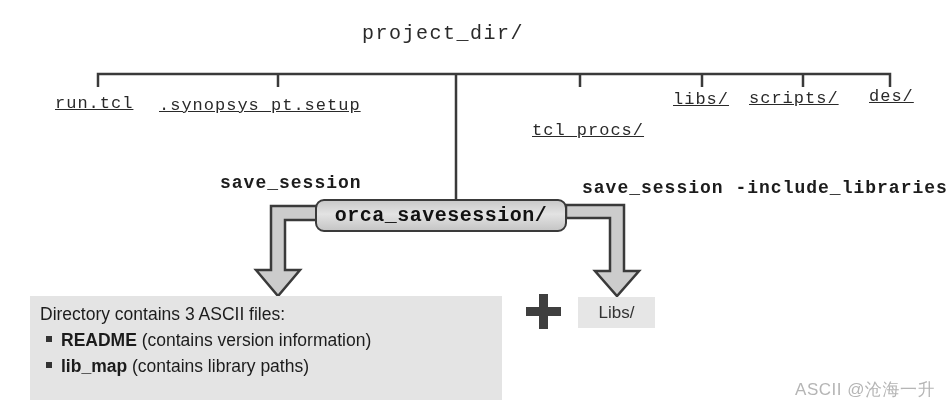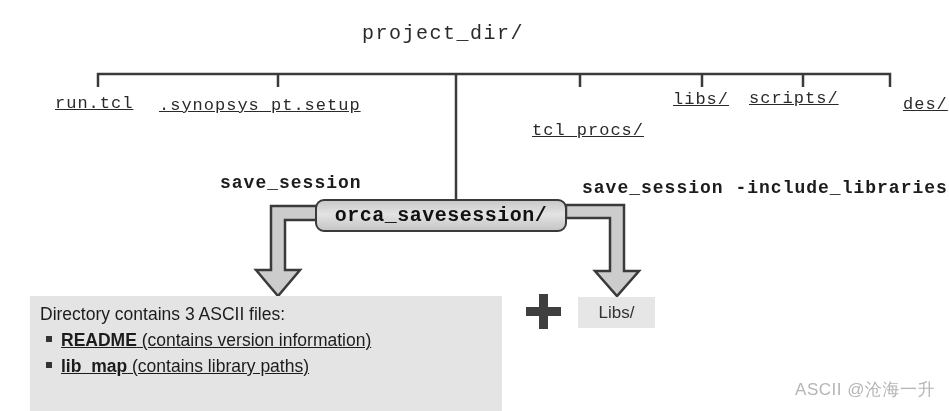--- a/index.html
+++ b/index.html
@@ -18,25 +18,25 @@
   .plusbar{fill:#3f3f3f;}
   .root-label{font-size:20px;letter-spacing:1.5px;}
   .child-label{font-size:17px;text-decoration:underline;}
   .cmd-label{font-size:18px;letter-spacing:1px;}
   .session-box{position:absolute;left:315px;top:199px;width:252px;height:33px;
     background:linear-gradient(180deg,#c9c9c9 0%,#e3e3e3 45%,#c6c6c6 100%);
     border:2.5px solid var(--line);border-radius:9px;box-sizing:border-box;
     display:flex;align-items:center;justify-content:center;}
   .session-box span{font-family:"Liberation Mono","DejaVu Sans Mono",monospace;
     font-weight:bold;font-size:20px;letter-spacing:0.5px;color:#111;}
-  .info-box{position:absolute;left:30px;top:296px;width:472px;height:116px;
+  .info-box{position:absolute;left:30px;top:296px;width:472px;height:104px;
     background:var(--panel-bg);box-sizing:border-box;padding:5px 10px 0 10px;
     font-size:17.5px;line-height:26px;color:#1c1c1c;}
   .info-title{margin-bottom:0;}
-  .info-item{display:flex;align-items:baseline;text-decoration:underline;}
+  .info-item{display:flex;align-items:baseline;}
   .sq-bullet{display:inline-block;width:6px;height:6px;background:#333;
     margin:0 9px 2px 6px;flex:0 0 auto;align-self:center;}
   .info-name{font-weight:bold;}
   .libs-box{position:absolute;left:578px;top:297px;width:77px;height:31px;
     background:#e6e6e6;display:flex;align-items:center;justify-content:center;
     font-size:17px;color:#333;}
   .watermark{position:absolute;right:14px;top:378px;font-size:17px;
     color:var(--watermark);letter-spacing:0.5px;}
 </style>
 </head>
@@ -58,21 +58,21 @@
     </g>
   </svg>
 
   <div class="abs mono root-label" style="left:362px;top:22px;">project_dir/</div>
 
   <div class="abs mono child-label" style="left:55px;top:94px;">run.tcl</div>
   <div class="abs mono child-label" style="left:159px;top:96px;">.synopsys_pt.setup</div>
   <div class="abs mono child-label" style="left:532px;top:93px;margin-top:28px;">tcl_procs/</div>
   <div class="abs mono child-label" style="left:673px;top:90px;">libs/</div>
   <div class="abs mono child-label" style="left:749px;top:89px;">scripts/</div>
-  <div class="abs mono child-label" style="left:903px;top:87px;margin-top:8px;">des/</div>
+  <div class="abs mono child-label" style="left:869px;top:87px;">des/</div>
 
   <div class="abs mono bold cmd-label" style="left:220px;top:173px;">save_session</div>
   <div class="abs mono bold cmd-label" style="left:582px;top:178px;">save_session -include_libraries</div>
 
   <div class="session-box">
     <span>orca_savesession/</span>
   </div>
 
   <div class="info-box">
     <div class="info-title">Directory contains 3 ASCII files:</div>

